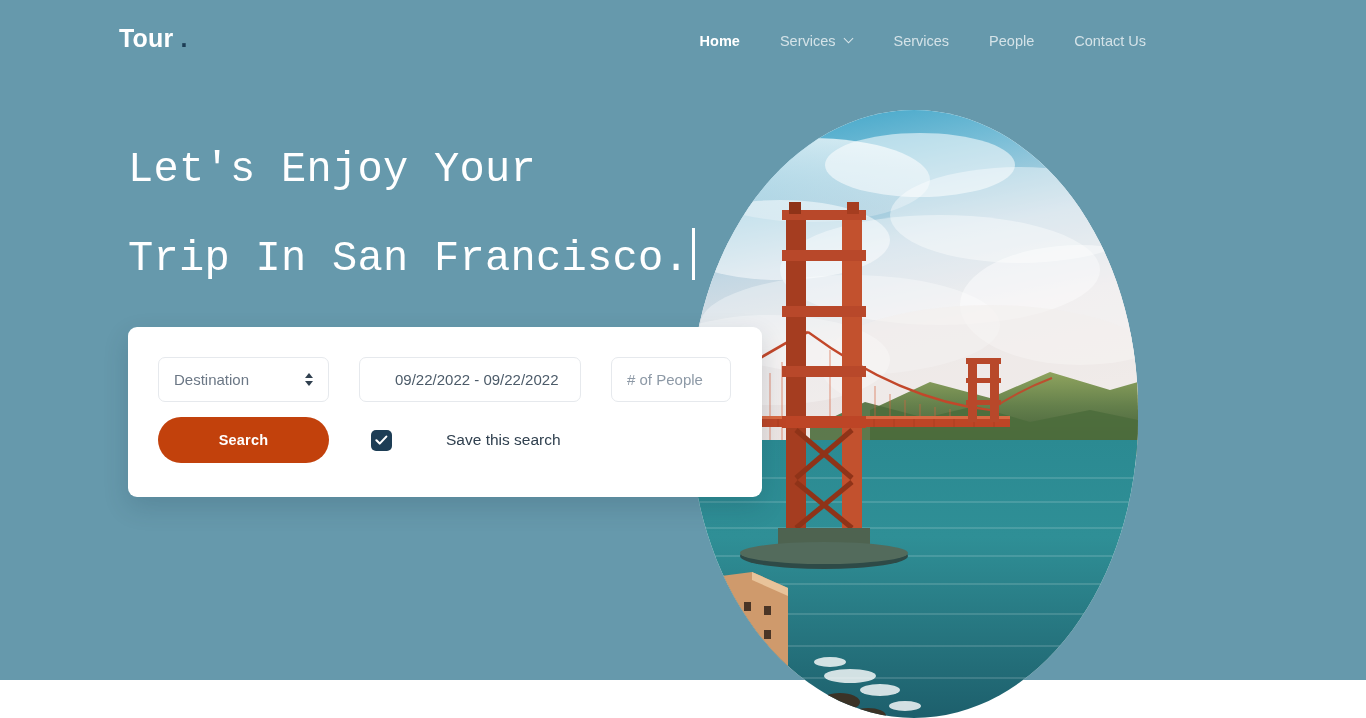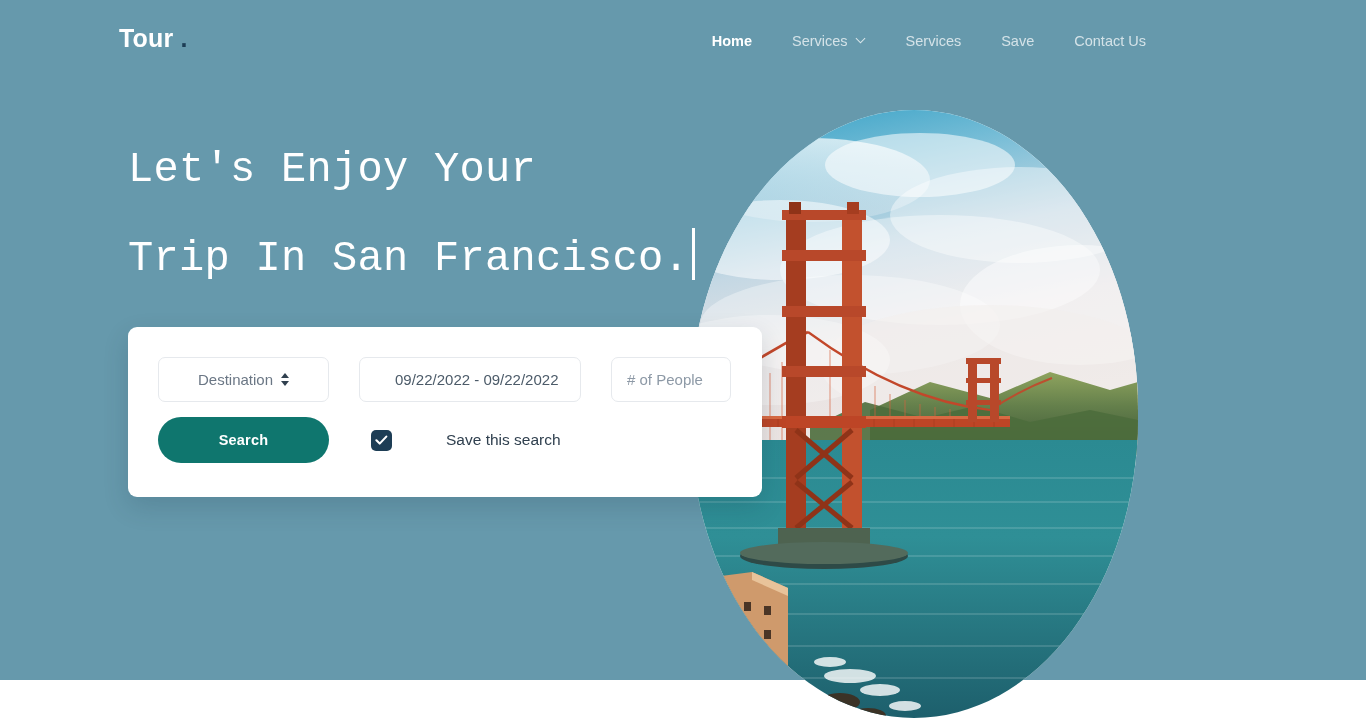--- a/index.html
+++ b/index.html
@@ -174,21 +174,21 @@
     border: 1px solid #e6e9ed;
     border-radius: 7px;
     background: #ffffff;
     display: flex;
     align-items: center;
     padding: 0 15px;
     font-size: 15px;
     color: #6b7785;
     position: relative;
   }
-  .field-destination { width: 171px; justify-content: center; cursor: pointer; }
+  .field-destination { width: 171px; justify-content: space-between; cursor: pointer; }
   .field-dates { width: 222px; color: #4c5b69; padding-left: 35px; }
   .field-people { width: 120px; color: #8d99a6; align-items: center; }
 
   .stepper-icon {
     display: inline-flex;
     flex-direction: column;
     align-items: center;
     gap: 3px;
     margin-left: 8px;
   }
@@ -206,21 +206,21 @@
     left: 30px;
     top: 90px;
     display: flex;
     align-items: center;
   }
   .search-btn {
     width: 171px;
     height: 46px;
     border: none;
     border-radius: 23px;
-    background: #0f766e;
+    background: #c2410c;
     color: #ffffff;
     font-size: 14.5px;
     font-weight: bold;
     font-family: "Liberation Sans", sans-serif;
     cursor: pointer;
     letter-spacing: 0.2px;
   }
   .save-wrap {
     display: flex;
     align-items: center;
@@ -437,21 +437,21 @@
         <span>Home</span>
       </div>
       <div class="nav-item">
         <span>Services</span>
         <span class="nav-caret"></span>
       </div>
       <div class="nav-item">
         <span>Services</span>
       </div>
       <div class="nav-item">
-        <span>Save</span>
+        <span>People</span>
       </div>
       <div class="nav-item">
         <span>Contact Us</span>
       </div>
     </div>
   </div>
 
   <div class="headline">
     <div>Let's Enjoy Your</div>
     <div class="headline-line2">

